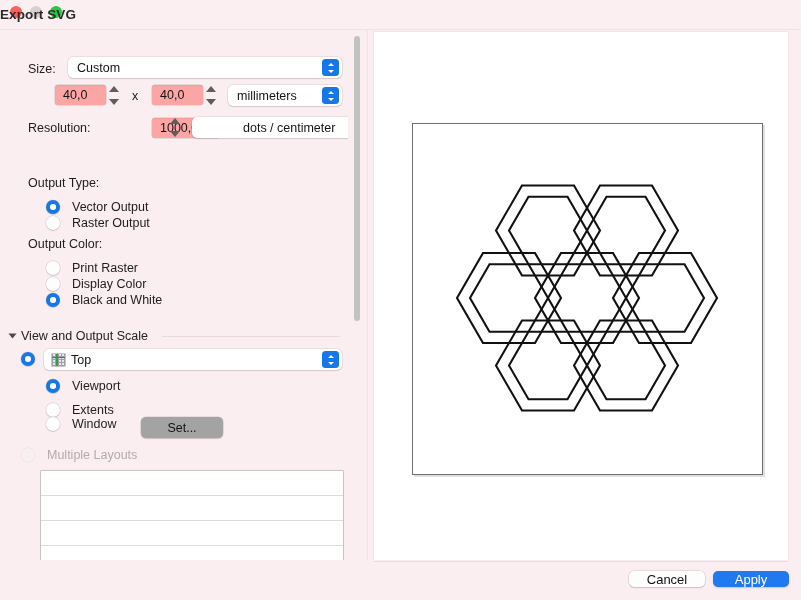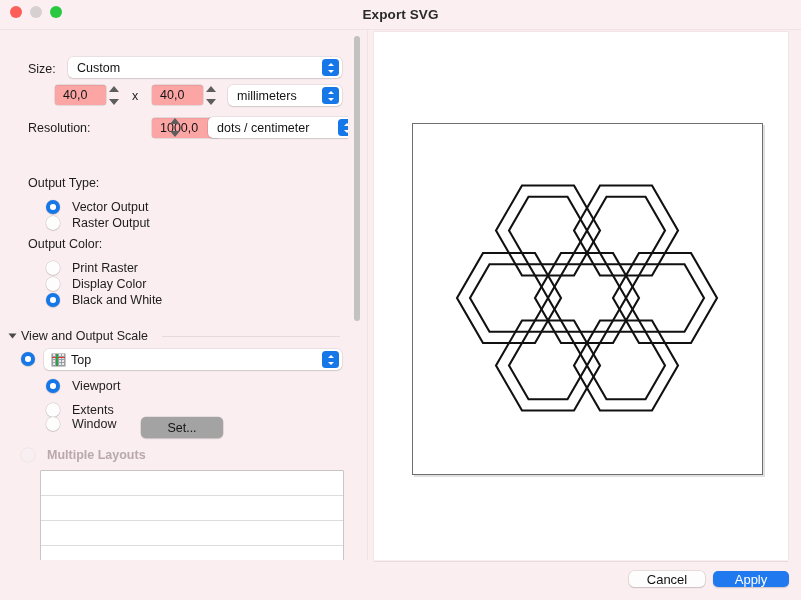--- a/index.html
+++ b/index.html
@@ -16,21 +16,21 @@
     position:absolute;left:0;top:0;width:801px;height:29px;
     background:#fbeff1;
   }
   .traffic{position:absolute;top:6px;left:10px;display:flex;gap:8px;}
   .dot{width:12px;height:12px;border-radius:50%;}
   .dot.close{background:#fb5f57;}
   .dot.min{background:#d6d0d1;}
   .dot.zoom{background:#28c840;}
   .title{
     position:absolute;left:0;top:0;width:801px;height:29px;
-    line-height:29px;text-align:center;
+    line-height:29px;
     font-size:13.5px;font-weight:bold;color:#2a2a2a;
     letter-spacing:.1px;
   }
   .titlesep{position:absolute;left:0;top:29px;width:801px;height:1px;background:#f2e2e5;}
 
   
   .leftpane{
     position:absolute;left:0;top:30px;width:348px;height:530px;
     overflow:hidden;
   }
@@ -208,21 +208,21 @@
     </div>
 
     <div class="lbl" style="left:28px;top:91px;">Resolution:</div>
     <div class="tfield" style="left:104px;top:88px;width:68px;margin-left:48px;">
       <span>1000,0</span>
     </div>
     <div class="stepper" style="left:170px;top:87px;">
       <i class="up"></i>
       <i class="dn"></i>
     </div>
-    <div class="popup" style="left:208px;top:87px;width:150px;">
+    <div class="popup" style="left:192px;top:87px;width:150px;padding-left:42px;">
       <span class="ptext">dots / centimeter</span>
       <span class="stepbtn"></span>
     </div>
 
     <div class="lbl" style="left:28px;top:146px;">Output Type:</div>
     <div class="radio on" style="left:46px;top:170px;">
       <span class="rbox"></span>
       <span class="rlabel">Vector Output</span>
     </div>
     <div class="radio" style="left:46px;top:186px;">
@@ -266,21 +266,21 @@
     <div class="radio" style="left:46px;top:373px;">
       <span class="rbox"></span>
       <span class="rlabel">Extents</span>
     </div>
     <div class="radio" style="left:46px;top:387px;">
       <span class="rbox"></span>
       <span class="rlabel">Window</span>
     </div>
     <div class="pushbtn" style="left:141px;top:387px;width:82px;">Set...</div>
 
-    <div class="radio disabled" style="left:21px;top:418px;font-weight:bold;">
+    <div class="radio disabled" style="left:21px;top:418px;">
       <span class="rbox"></span>
       <span class="rlabel">Multiple Layouts</span>
     </div>
 
     <div class="listbox" style="left:41px;top:441px;width:302px;height:101px;">
       <div class="listrow"></div>
       <div class="listrow"></div>
       <div class="listrow"></div>
       <div class="listrow"></div>
     </div>

